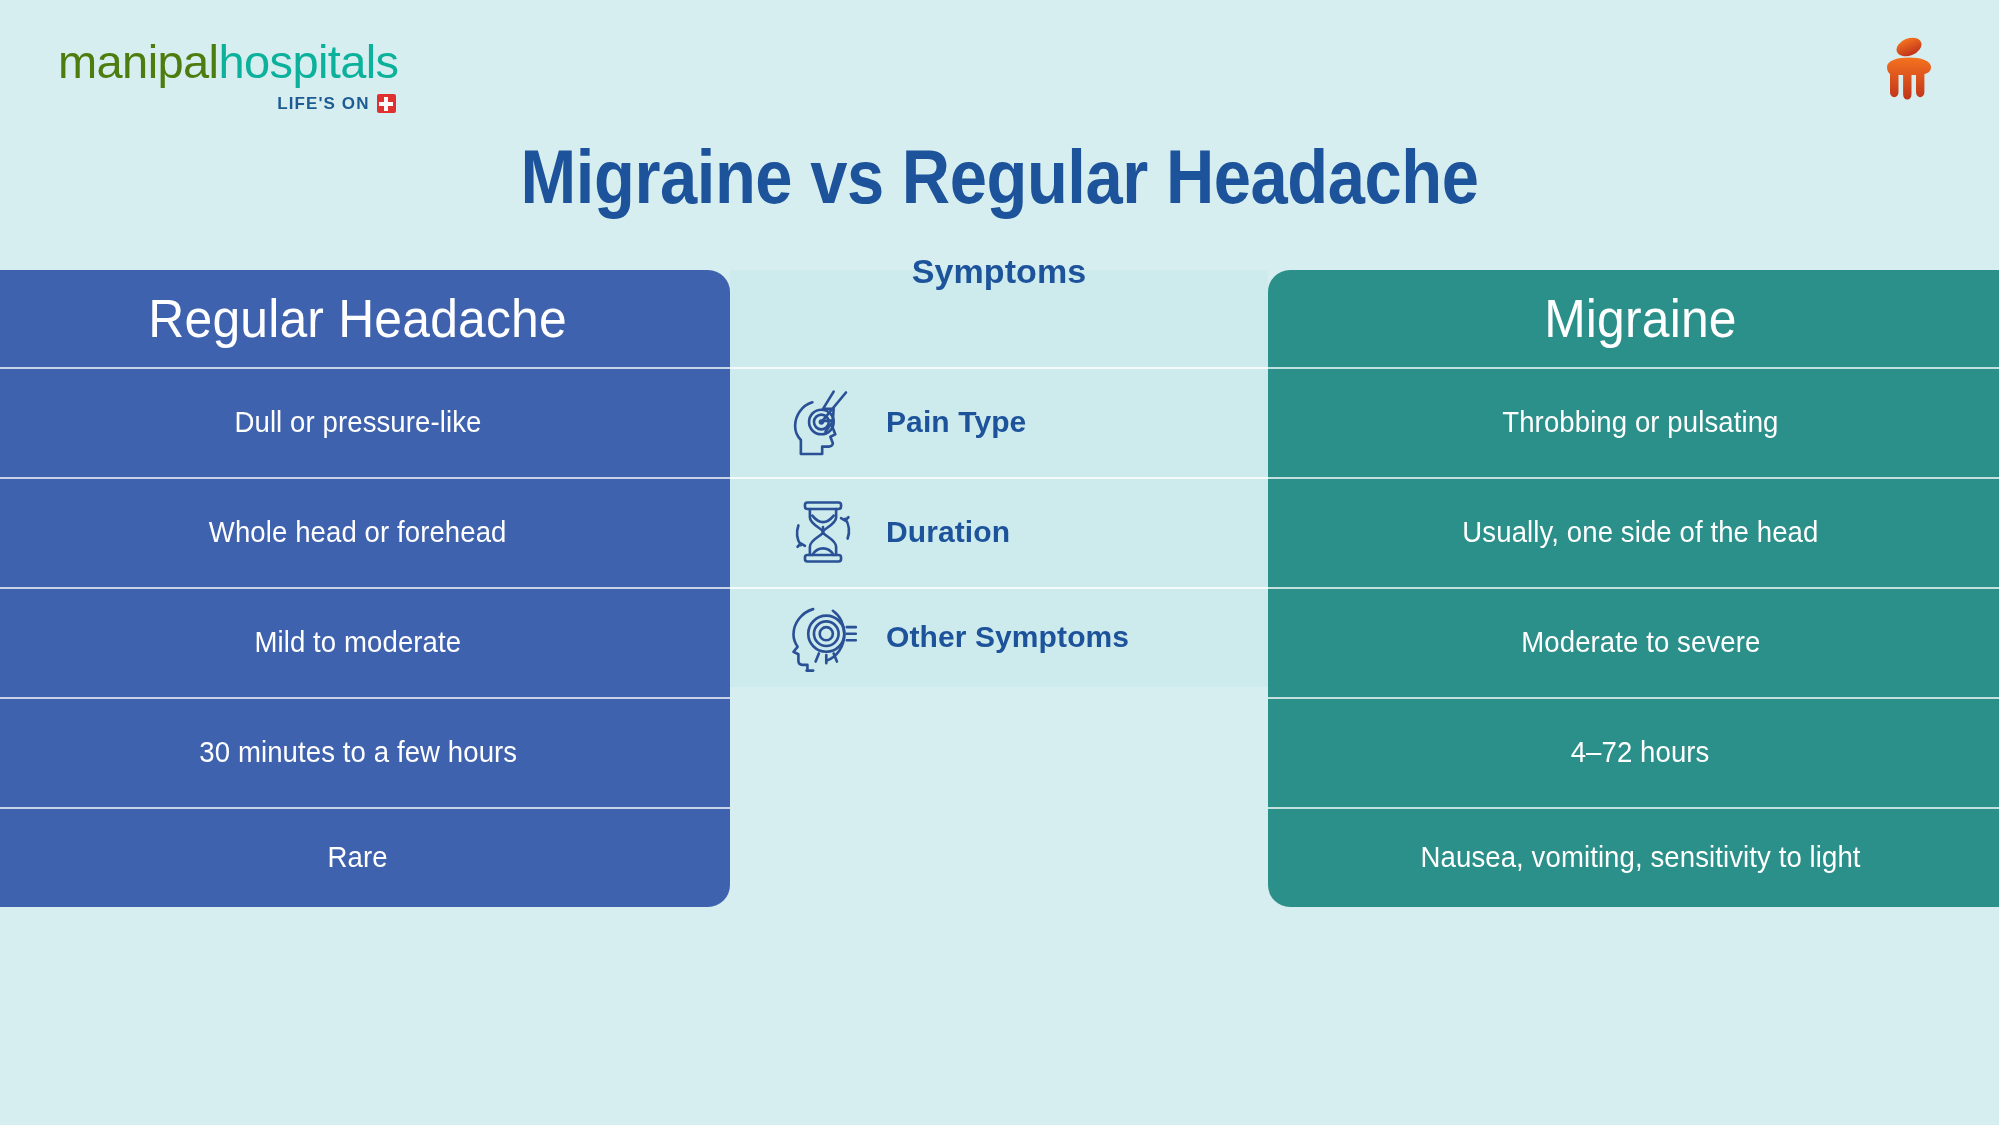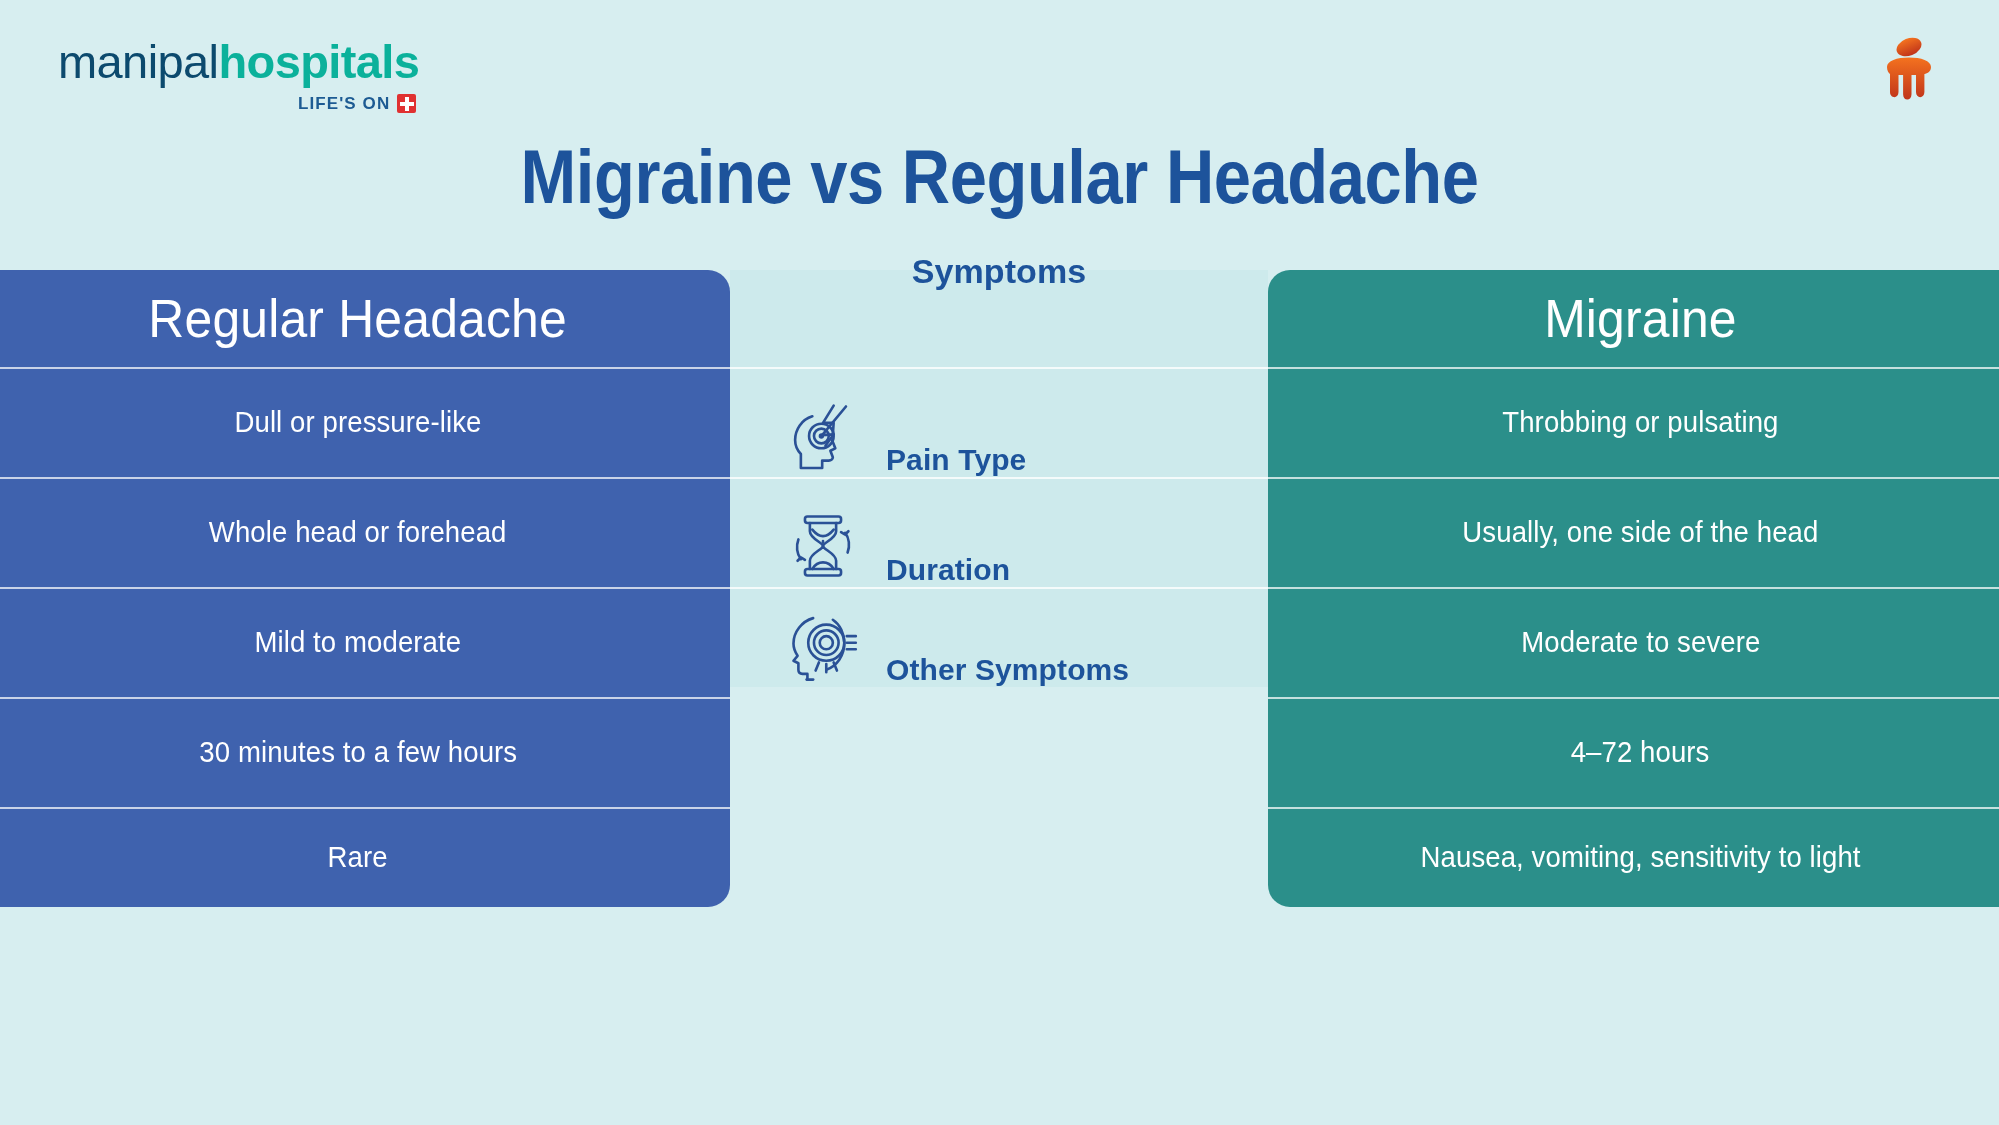--- a/index.html
+++ b/index.html
@@ -29,22 +29,22 @@
     left: 58px;
     top: 38px;
     line-height: 1;
   }
   .logo-wordmark {
     font-size: 47px;
     font-weight: 400;
     letter-spacing: -0.6px;
     white-space: nowrap;
   }
-  .logo-part-a { color: #0c4a6e; }
-  .logo-part-b { color: #0bb19b; font-weight: bold; }
+  .logo-part-a { color: #4d7c0f; }
+  .logo-part-b { color: #0bb19b; }
   .logo-tagline {
     display: flex;
     align-items: center;
     justify-content: flex-end;
     gap: 7px;
     margin-top: 9px;
     padding-right: 3px;
     text-align: center;
   }
   .logo-tagline-text {
@@ -187,21 +187,21 @@
     align-self: flex-start;
     margin-top: -18px;
   }
   .col-center .head-cell {
     align-items: flex-start;
     padding-top: 0;
   }
 
   .feature-row {
     display: flex;
-    align-items: flex-end;
+    align-items: center;
     justify-content: flex-start;
     gap: 22px;
     padding-left: 52px;
   }
   .feature-icon {
     width: 82px;
     height: 82px;
     flex: 0 0 auto;
     display: flex;
     align-items: center;

